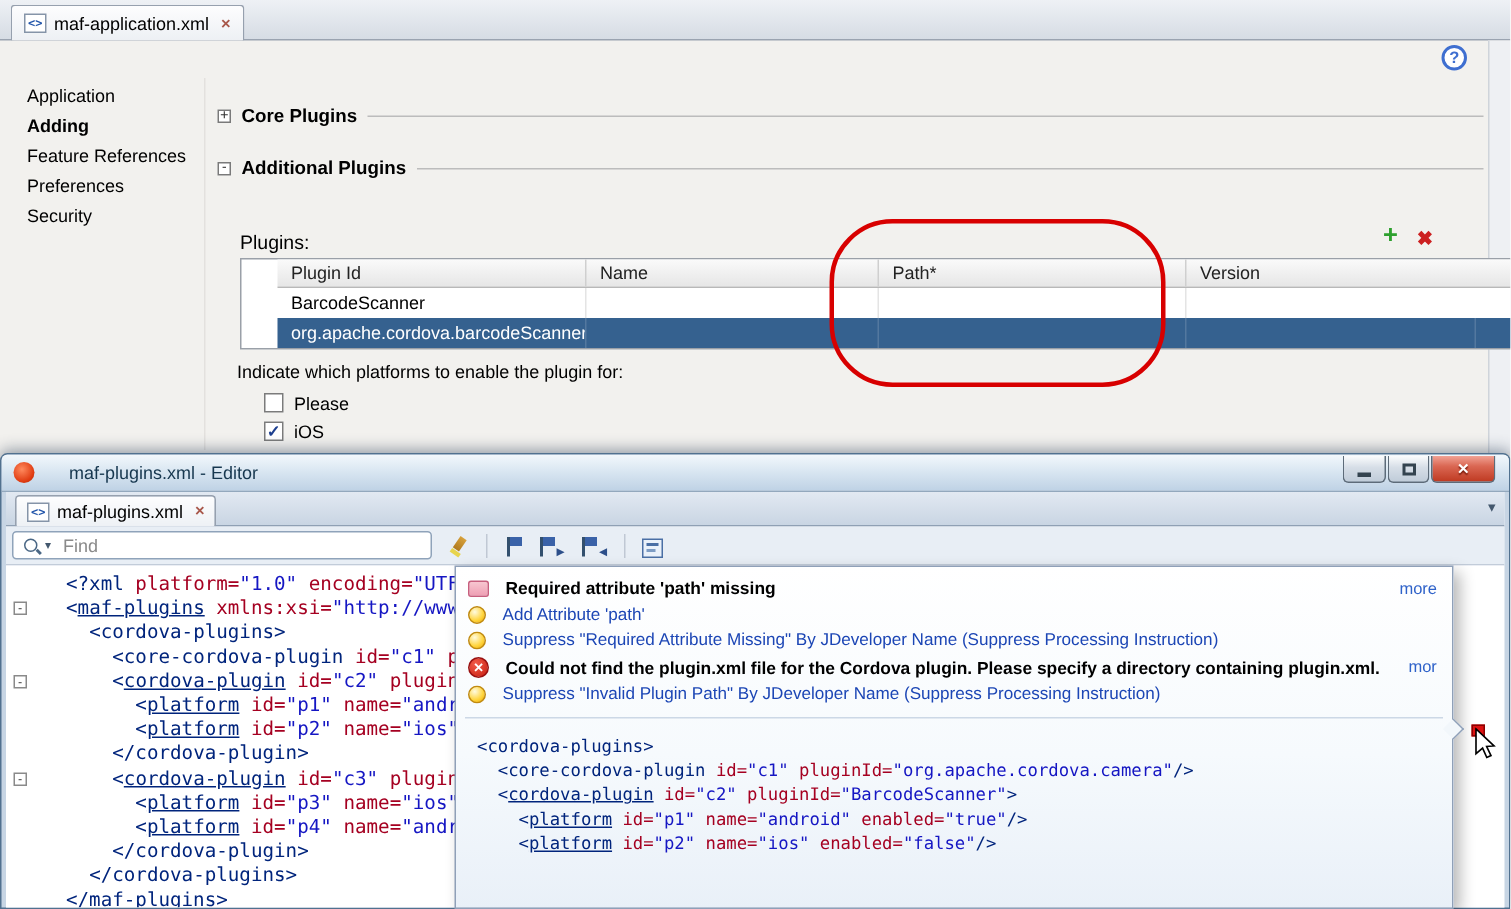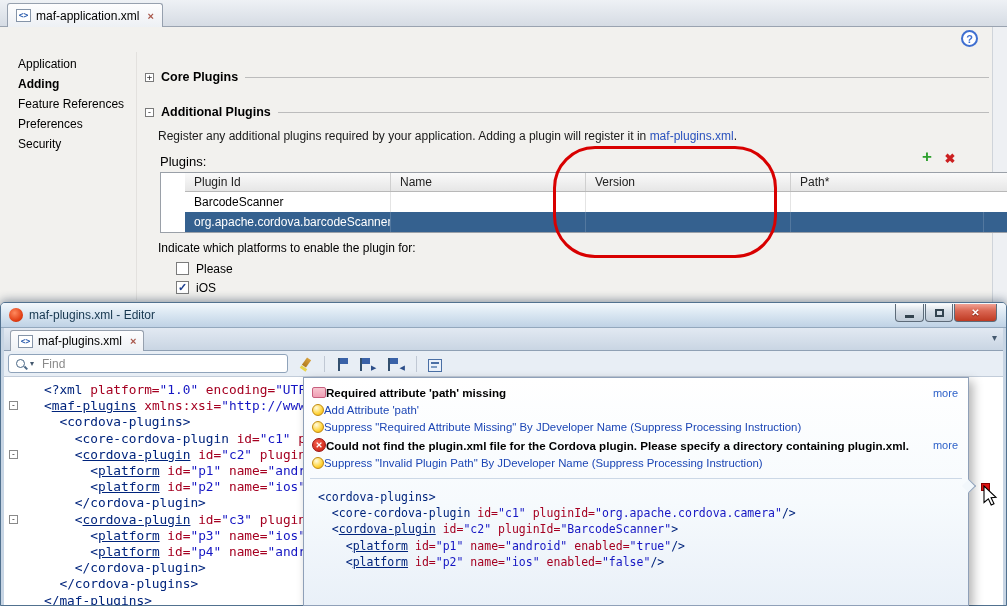--- a/index.html
+++ b/index.html
@@ -67,21 +67,21 @@
     align-items:center; justify-content:center; font-size:11px; font-weight:bold; color:#1d3f8f; }
   .cblab { font-size:12px; }
 
   .annotation { position:absolute; left:553px; top:146px; width:224px; height:112px;
     border:3px solid #d80000; border-radius:42px; z-index:5; pointer-events:none; }
 
   
   .window { position:absolute; left:0; top:302px; width:1007px; height:304px; z-index:10;
     background:#c7d5e4; border:1px solid #51718f; border-radius:5px 5px 0 0;
     box-shadow:0 -2px 10px rgba(25,45,70,.45); }
-  .titlebar { height:25px; display:flex; align-items:center; gap:6px; padding-left:8px; position:relative;
+  .titlebar { height:25px; display:flex; align-items:center; gap:23px; padding-left:8px; position:relative;
     background:linear-gradient(#f3f8fc,#dae7f2 45%,#bfd2e5); border-bottom:1px solid #93a8bd; border-radius:4px 4px 0 0; }
   .appicon { width:14px; height:14px; border-radius:50%;
     background:radial-gradient(circle at 40% 35%, #ff8a5e, #e03c12 65%, #a82605); }
   .wtitle { font-size:12px; color:#16374f; }
   .winbtns { position:absolute; right:9px; top:1px; display:flex; gap:1px; }
   .wb { height:18px; border:1px solid #5d6b79; border-top:none; border-radius:0 0 4px 4px;
     display:flex; align-items:center; justify-content:center;
     background:linear-gradient(#fbfcfd,#d6dee7 45%,#c0ccd9); cursor:default; }
   .wb.min { width:29px; } .wb.max { width:28px; }
   .wb.close { width:43px; color:#fff; font-size:10px; font-weight:bold;
@@ -135,21 +135,21 @@
   .tk-v { color:#1516c3; }
   .tk-k { color:#000; }
 
   
   .popup { position:absolute; left:303px; top:377px; width:666px; height:229px; z-index:20;
     background:linear-gradient(#ffffff, #f6fafd 55%, #e9f0f8); border:1px solid #8fa0b8;
     box-shadow:4px 4px 10px rgba(0,0,0,.3); }
   .notch { position:absolute; right:-6px; top:103px; width:10px; height:10px; background:#f2f7fb;
     border-right:1px solid #8fa0b8; border-top:1px solid #8fa0b8; transform:rotate(45deg); }
   .pmsgs { padding:8px 10px 2px 8px; }
-  .pmsg { display:flex; align-items:center; gap:0; margin-bottom:5px; white-space:nowrap; overflow:hidden; }
+  .pmsg { display:flex; align-items:center; gap:11px; margin-bottom:5px; white-space:nowrap; overflow:hidden; }
   .ptext.bold { font-weight:bold; font-size:11.6px; color:#000; }
   .ptext.plink { color:#1c46b5; font-size:11.4px; cursor:pointer; }
   .more { margin-left:auto; color:#2f62c9; font-size:11px; padding-left:8px; flex:none; cursor:pointer; }
   .xml-error-icon { width:14px; height:11px; flex:none; border-radius:2px;
     background:linear-gradient(#f7c6d0,#ef9fb4); border:1px solid #c75f7e; }
   .bulb-icon { width:12px; height:12px; flex:none; border-radius:50%;
     background:radial-gradient(circle at 35% 30%, #fffbe0, #ffd43a 60%, #e8a40c); border:1px solid #c08a10; }
   .error-icon { width:14px; height:14px; flex:none; border-radius:50%; color:#fff;
     background:radial-gradient(circle at 35% 30%, #f25a4a, #c71f10); border:1px solid #911;
     font-size:8.5px; font-weight:bold; display:flex; align-items:center; justify-content:center; }
@@ -191,32 +191,31 @@
     <span class="expander">+</span>
     <span class="title">Core Plugins</span>
     <span class="rule"></span>
   </div>
   <div class="sechead" style="top:104px">
     <span class="expander">-</span>
     <span class="title">Additional Plugins</span>
     <span class="rule"></span>
   </div>
 
-  <div class="desc"><span>Register any additional plugins required by your application. Adding a plugin will register it in </span><a class="link">maf-plugins.xml</a><span>.</span></div>
 
   <div class="pluglabel">Plugins:</div>
   <div class="addbtn">+</div>
   <div class="delbtn">✖</div>
 
   <div class="ptable">
     <div class="thead">
         <div class="th">Plugin Id</div>
         <div class="th">Name</div>
+        <div class="th">Path*</div>
         <div class="th">Version</div>
-        <div class="th">Path*</div>
       </div>
     <div class="tbody">
         <div class="trow">
           <div class="td">BarcodeScanner</div>
           <div class="td"></div>
           <div class="td"></div>
           <div class="td"></div>
         </div>
         <div class="trow sel">
           <div class="td">org.apache.cordova.barcodeScanner</div>

